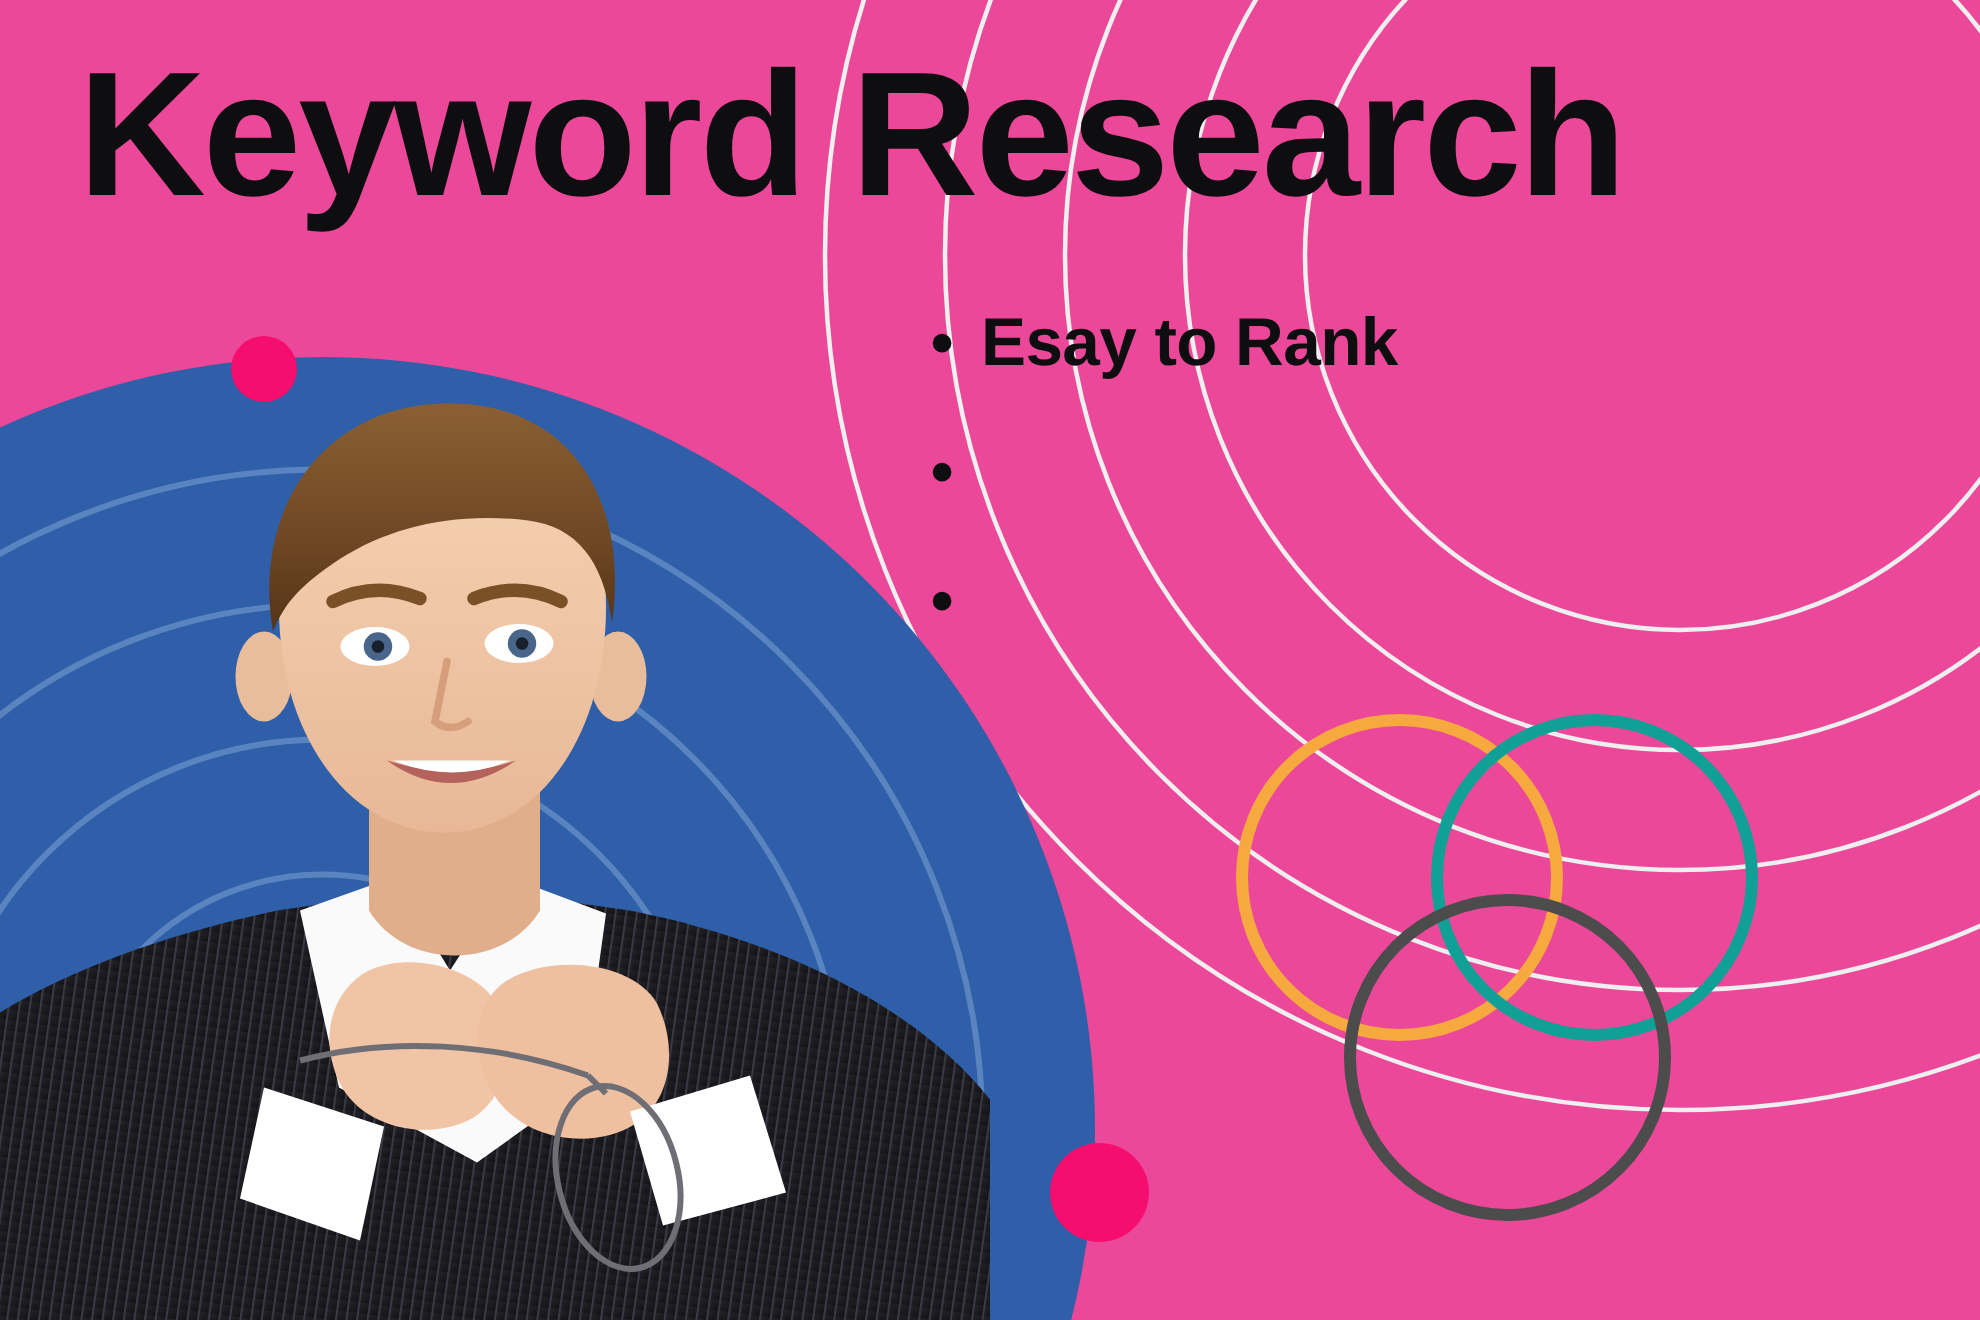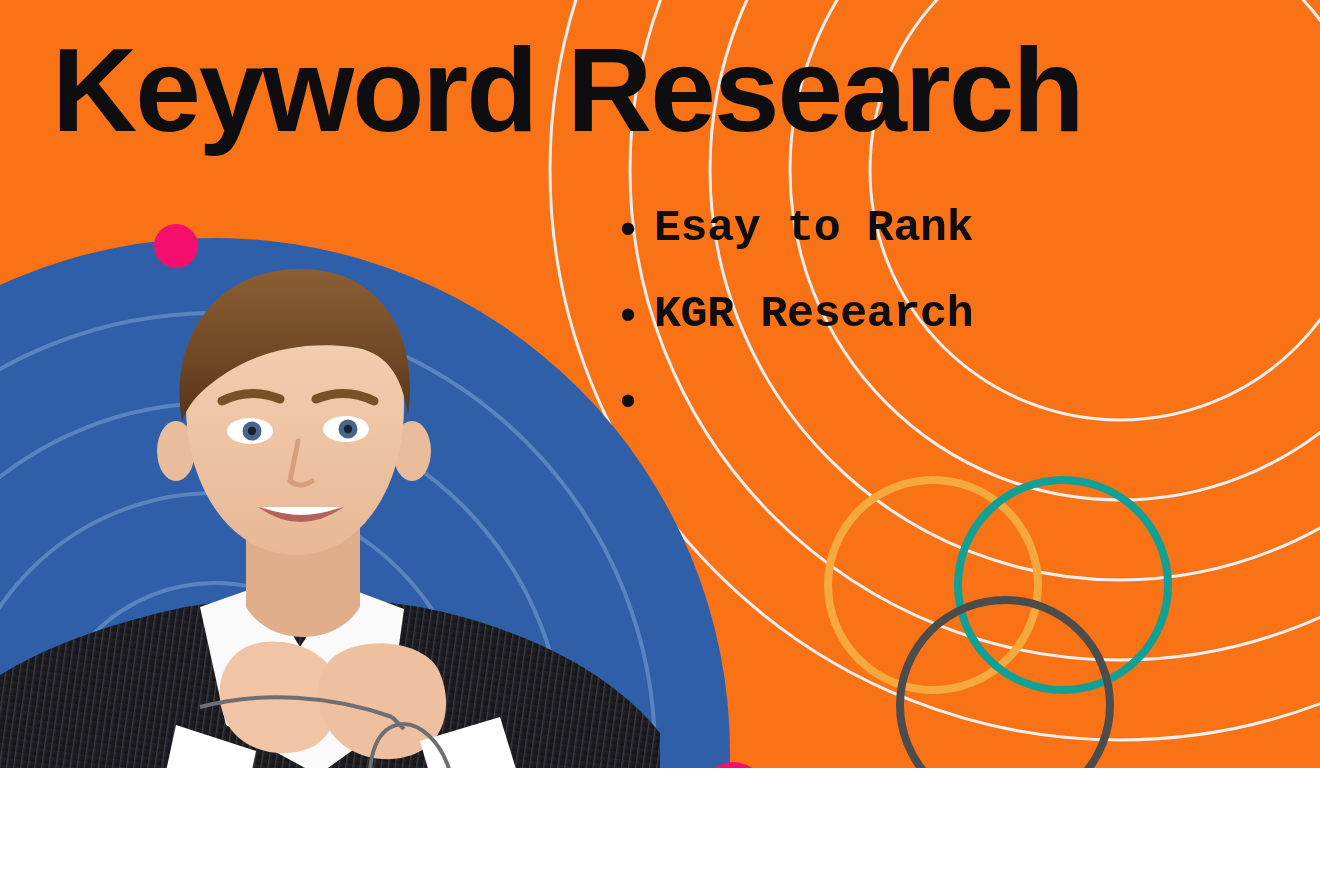--- a/index.html
+++ b/index.html
@@ -4,22 +4,22 @@
 <title>Keyword Research Banner</title>
 <style>
   html, body {
     margin: 0;
     padding: 0;
     background: #ffffff;
   }
   #stage {
     position: relative;
     width: 1320px;
-    height: 768px;
-    background: #f97316;
+    height: 880px;
+    background: #ec4899;
     overflow: hidden;
     font-family: "Liberation Sans", sans-serif;
   }
 
   
   .radar-arcs {
     position: absolute;
     top: 0;
     left: 0;
     width: 1320px;
@@ -110,21 +110,21 @@
     line-height: 1;
     color: #0E0E10;
     text-align: left;
   }
   .bullets .btext {
     font-size: 45px;
     font-weight: 700;
     color: #0E0E10;
     letter-spacing: -0.4px;
     white-space: nowrap;
-    font-family: Liberation Mono, monospace;
+    font-family: Liberation Sans, sans-serif;
   }
 
   
   .venn {
     position: absolute;
     left: 820px;
     top: 455px;
     width: 400px;
     height: 390px;
   }
@@ -243,21 +243,20 @@
 
   <h1 class="headline">Keyword Research</h1>
 
   <ul class="bullets">
     <li>
       <span class="marker">•</span>
       <span class="btext">Esay to Rank</span>
     </li>
     <li>
       <span class="marker">•</span>
-      <span class="btext">KGR Research</span>
     </li>
     <li>
       <span class="marker">•</span>
     </li>
   </ul>
 
   <svg class="venn" viewBox="0 0 400 390" xmlns="http://www.w3.org/2000/svg">
     <circle cx="113" cy="130" r="105" fill="none" stroke="#F5A93F" stroke-width="8"></circle>
     <circle cx="243" cy="130" r="105" fill="none" stroke="#11A096" stroke-width="8"></circle>
     <circle cx="185" cy="250" r="105" fill="none" stroke="#4C4C4C" stroke-width="8"></circle>

